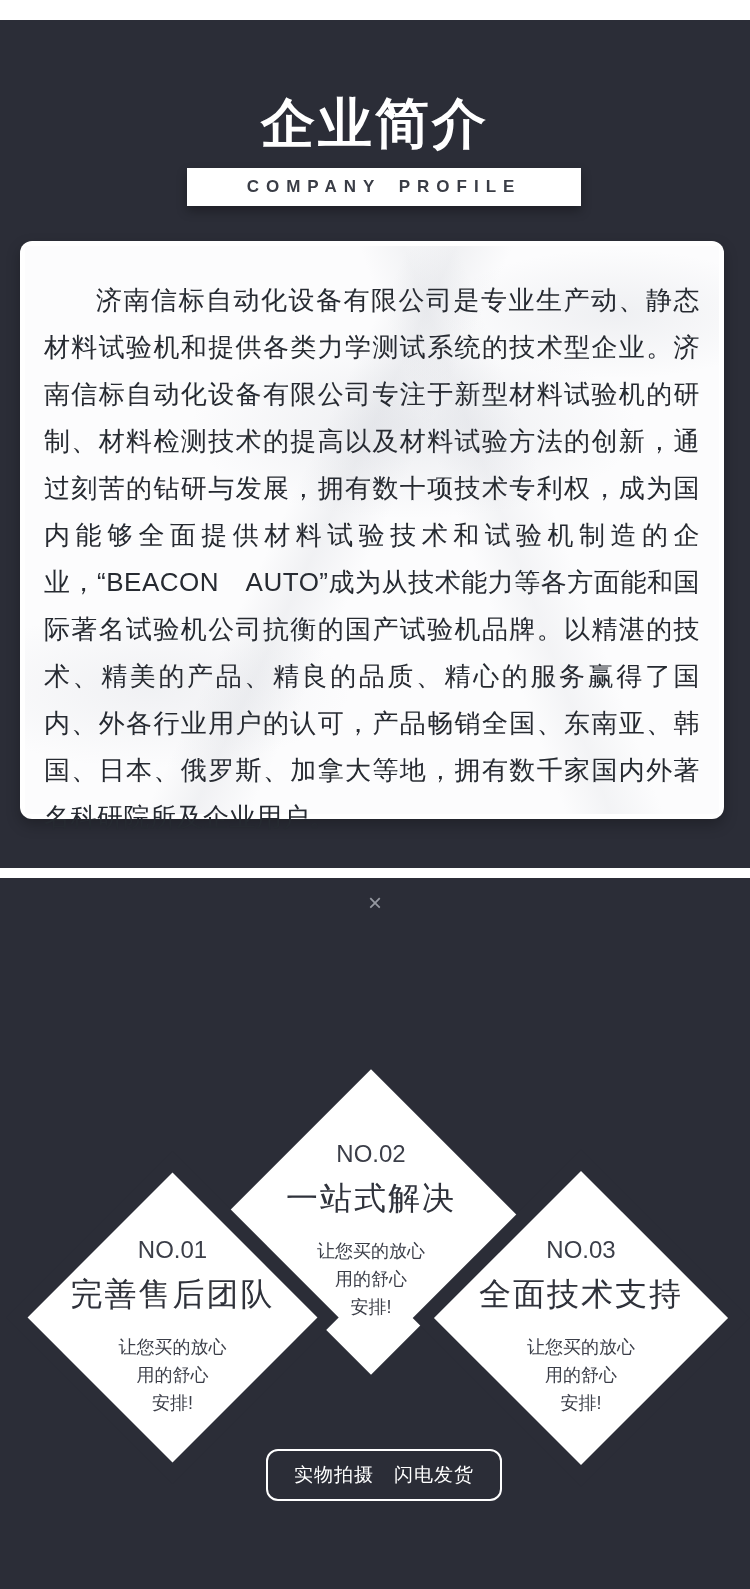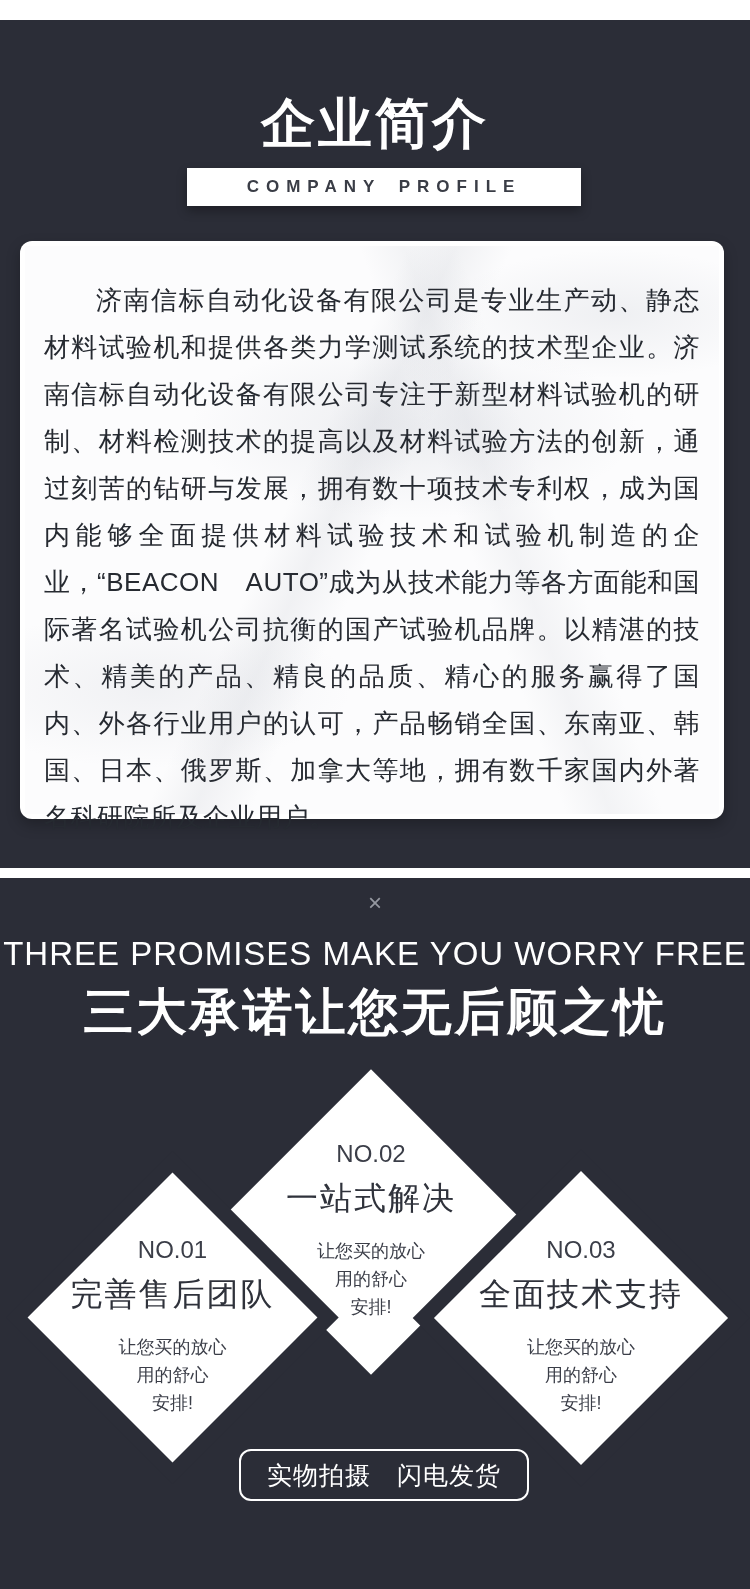--- a/index.html
+++ b/index.html
@@ -46,21 +46,21 @@
   .d-center{width:216px;height:216px;left:263px;top:1114px;z-index:1;}
   .d-left{width:205px;height:205px;left:70px;top:1215px;z-index:2;box-shadow:0 0 0 15px #2b2d37;}
   .d-right{width:208px;height:208px;left:477px;top:1214px;z-index:2;box-shadow:0 0 0 15px #2b2d37;}
 
   .d-no{font-size:24px;color:#3b3e48;line-height:30px;margin-bottom:10px;}
   .d-title{font-size:32px;color:#2f323b;letter-spacing:2px;line-height:38px;margin-bottom:20px;}
   .d-line{font-size:18px;color:#3b3e48;line-height:28px;}
 
   .badge{position:absolute;top:1449px;left:50%;transform:translateX(-50%);
     height:48px;line-height:48px;padding:0 26px;border:2px solid #ffffff;border-radius:12px;
-    color:#ffffff;font-size:25px;letter-spacing:1px;white-space:nowrap;}
+    color:#ffffff;font-size:19px;letter-spacing:1px;white-space:nowrap;}
 </style>
 </head>
 <body>
 
 <div class="canvas">
 
   <div class="strip top"></div>
 
   <div class="sec-title">企业简介</div>
   <div class="sub-bar">
@@ -68,22 +68,20 @@
   </div>
 
   <div class="card">
     <div class="texture"></div>
     <p>济南信标自动化设备有限公司是专业生产动、静态材料试验机和提供各类力学测试系统的技术型企业。济南信标自动化设备有限公司专注于新型材料试验机的研制、材料检测技术的提高以及材料试验方法的创新，通过刻苦的钻研与发展，拥有数十项技术专利权，成为国内能够全面提供材料试验技术和试验机制造的企业，“BEACON　AUTO”成为从技术能力等各方面能和国际著名试验机公司抗衡的国产试验机品牌。以精湛的技术、精美的产品、精良的品质、精心的服务赢得了国内、外各行业用户的认可，产品畅销全国、东南亚、韩国、日本、俄罗斯、加拿大等地，拥有数千家国内外著名科研院所及企业用户。</p>
   </div>
 
   <div class="strip mid"></div>
 
   <div class="x-mark">×</div>
-  <div class="promise-en">THREE PROMISES MAKE YOU WORRY FREE</div>
-  <div class="promise-zh">三大承诺让您无后顾之忧</div>
 
   <div class="diamond d-center">
     <div class="inner">
       <div class="d-no">NO.02</div>
       <div class="d-title">一站式解决</div>
       <div class="d-line">让您买的放心</div>
       <div class="d-line">用的舒心</div>
       <div class="d-line">安排!</div>
     </div>
   </div>

